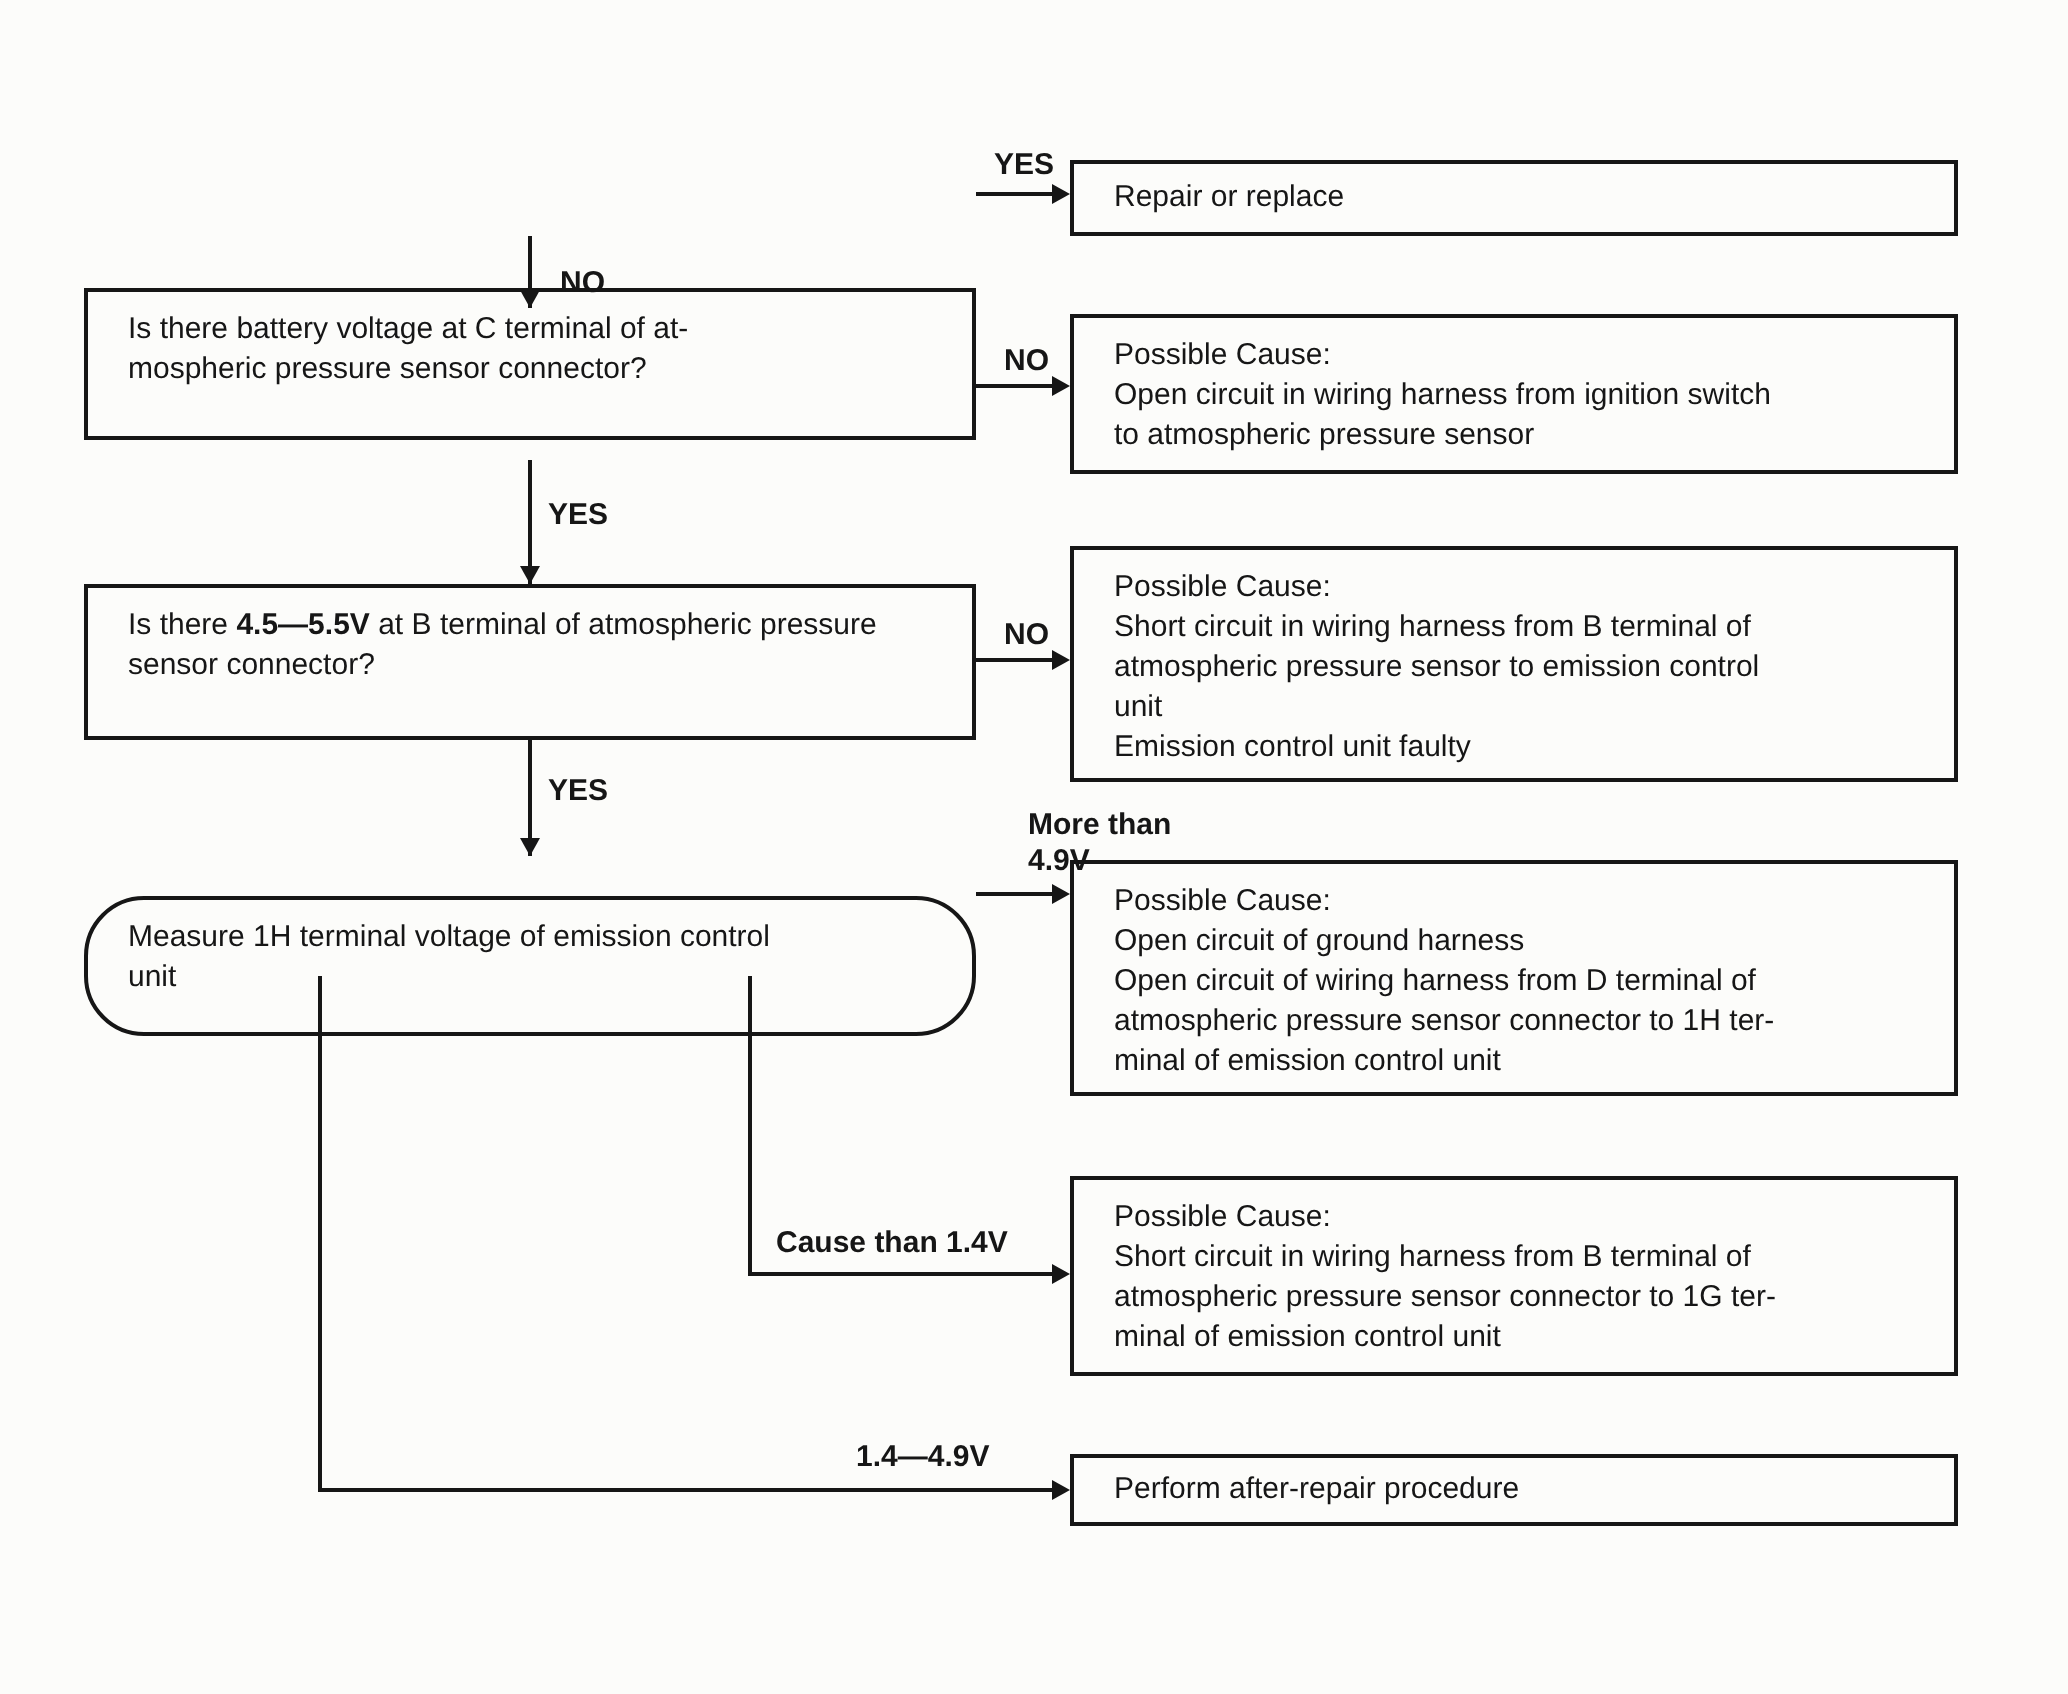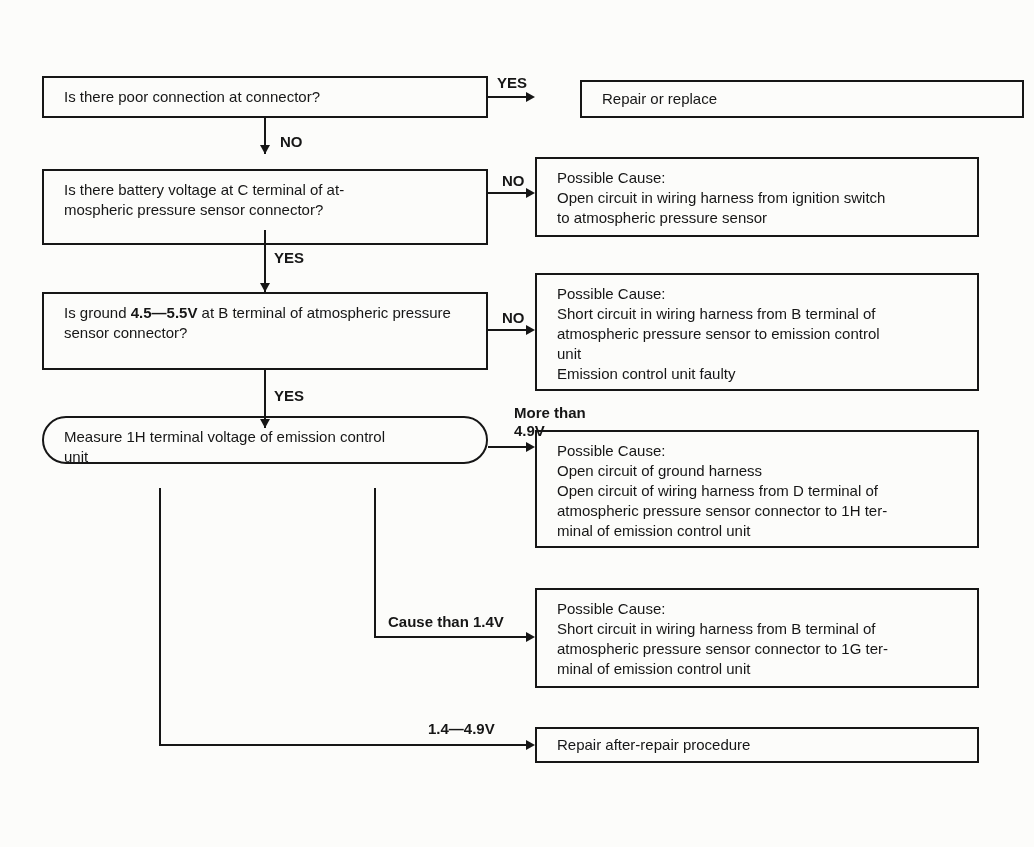--- a/index.html
+++ b/index.html
@@ -39,26 +39,26 @@
   }
   .arrow-d {
     position:absolute; width:0; height:0;
     border-left:5px solid transparent;
     border-right:5px solid transparent;
     border-top:9px solid #161616;
   }
 
   
   #q1 { left:42px;  top:76px;  width:446px; height:42px; }
-  #q2 { left:42px;  top:169px; width:446px; height:76px; }
+  #q2 { left:42px;  top:144px; width:446px; height:76px; }
   #q3 { left:42px;  top:292px; width:446px; height:78px; }
-  #q4 { left:42px;  top:416px; width:446px; height:48px;border-radius:30px; }
+  #q4 { left:42px;  top:448px; width:446px; height:70px;border-radius:30px; }
 
   
-  #r1 { left:535px; top:80px;  width:444px; height:38px;margin-left:45px; }
+  #r1 { left:535px; top:80px;  width:444px; height:38px; }
   #r2 { left:535px; top:157px; width:444px; height:80px; }
   #r3 { left:535px; top:273px; width:444px; height:118px; }
   #r4 { left:535px; top:430px; width:444px; height:118px; }
   #r5 { left:535px; top:588px; width:444px; height:100px; }
   #r6 { left:535px; top:727px; width:444px; height:36px; }
 
   
   #c1h  { left:488px; top:96px;  width:40px; }
   #c1a  { left:526px; top:92px; }
   #c1v  { left:264px; top:118px; height:36px; }
@@ -94,24 +94,23 @@
   #lab-yes3 { left:274px; top:387px; }
   #lab-more { left:490px; top:404px; width:90px;margin-left:24px; }
   #lab-less { left:388px; top:613px; }
   #lab-range{ left:414px; top:720px;margin-left:14px; }
 </style>
 </head>
 <body>
 
 <div class="canvas">
 
-  <div class="box vcenter" id="q1">Is there poor connection at connector?</div>
   <div class="box" id="q2">Is there battery voltage at C terminal of at-
 mospheric pressure sensor connector?</div>
-  <div class="box" id="q3"><span>Is ground </span><b>4.5—5.5V</b><span> at B terminal of atmospheric pressure sensor connector?</span></div>
+  <div class="box" id="q3"><span>Is there </span><b>4.5—5.5V</b><span> at B terminal of atmospheric pressure sensor connector?</span></div>
   <div class="box" id="q4">Measure 1H terminal voltage of emission control
 unit</div>
 
   <div class="box vcenter" id="r1">Repair or replace</div>
   <div class="box" id="r2">Possible Cause:
 Open circuit in wiring harness from ignition switch
 to atmospheric pressure sensor</div>
   <div class="box" id="r3">Possible Cause:
 Short circuit in wiring harness from B terminal of
 atmospheric pressure sensor to emission control
@@ -119,21 +118,21 @@
 Emission control unit faulty</div>
   <div class="box" id="r4">Possible Cause:
 Open circuit of ground harness
 Open circuit of wiring harness from D terminal of
 atmospheric pressure sensor connector to 1H ter-
 minal of emission control unit</div>
   <div class="box" id="r5">Possible Cause:
 Short circuit in wiring harness from B terminal of
 atmospheric pressure sensor connector to 1G ter-
 minal of emission control unit</div>
-  <div class="box vcenter" id="r6">Repair after-repair procedure</div>
+  <div class="box vcenter" id="r6">Perform after-repair procedure</div>
 
   <div class="hline" id="c1h"></div>
   <div class="arrow-r" id="c1a"></div>
   <div class="vline" id="c1v"></div>
   <div class="arrow-d" id="c1va"></div>
 
   <div class="hline" id="c2h"></div>
   <div class="arrow-r" id="c2a"></div>
   <div class="vline" id="c2v"></div>
   <div class="arrow-d" id="c2va"></div>

